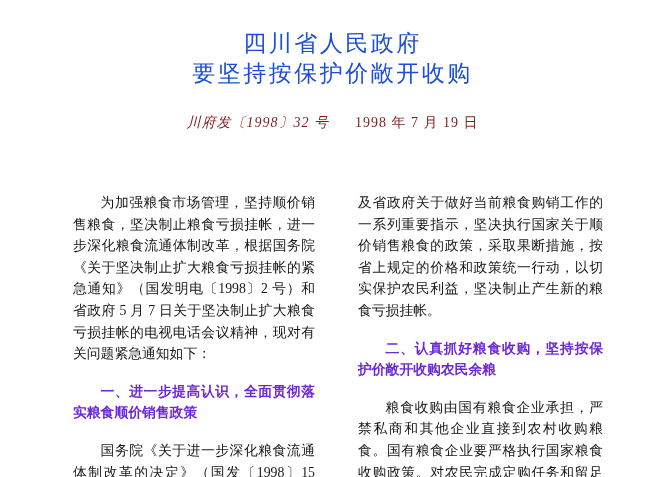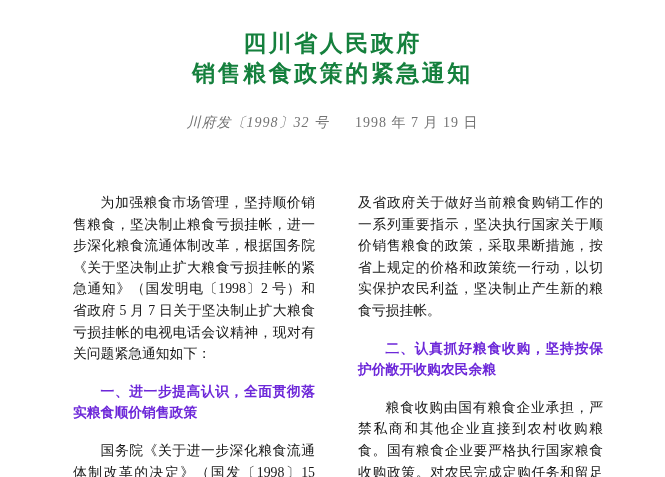--- a/index.html
+++ b/index.html
@@ -13,34 +13,34 @@
     height: 477px;
     background: #ffffff;
     color: #1a1a1a;
     overflow: hidden;
     font-family: "Liberation Serif", serif;
   }
   .title-block {
     padding-top: 28px;
     text-align: center;
     font-family: "Liberation Sans", sans-serif;
-    font-weight: bold;
+    font-weight: normal;
     font-size: 23px;
     line-height: 30px;
     letter-spacing: 2.5px;
-    color: #15803d;
+    color: #1d4ed8;
   }
   .meta-line {
     margin-top: 26px;
     display: flex;
     justify-content: center;
     align-items: baseline;
     gap: 26px;
     font-size: 14px;
-    color: #737373;
+    color: #7f1d1d;
   }
   .doc-number {
     font-style: italic;
     letter-spacing: 1px;
   }
   .doc-date {
     letter-spacing: 1px;
   }
   .columns {
     position: absolute;
@@ -70,21 +70,21 @@
     color: #6d28d9;
   }
 </style>
 </head>
 <body>
 
 <div class="page">
 
   <div class="title-block">
     <div>四川省人民政府</div>
-    <div>销售粮食政策的紧急通知</div>
+    <div>要坚持按保护价敞开收购</div>
   </div>
 
   <div class="meta-line">
     <span class="doc-number">川府发〔1998〕32 号</span>
     <span class="doc-date">1998 年 7 月 19 日</span>
   </div>
 
   <div class="columns">
     <div class="col col-left">
       <p class="indent">为加强粮食市场管理，坚持顺价销售粮食，坚决制止粮食亏损挂帐，进一步深化粮食流通体制改革，根据国务院《关于坚决制止扩大粮食亏损挂帐的紧急通知》（国发明电〔1998〕2 号）和省政府 5 月 7 日关于坚决制止扩大粮食亏损挂帐的电视电话会议精神，现对有关问题紧急通知如下：</p>

